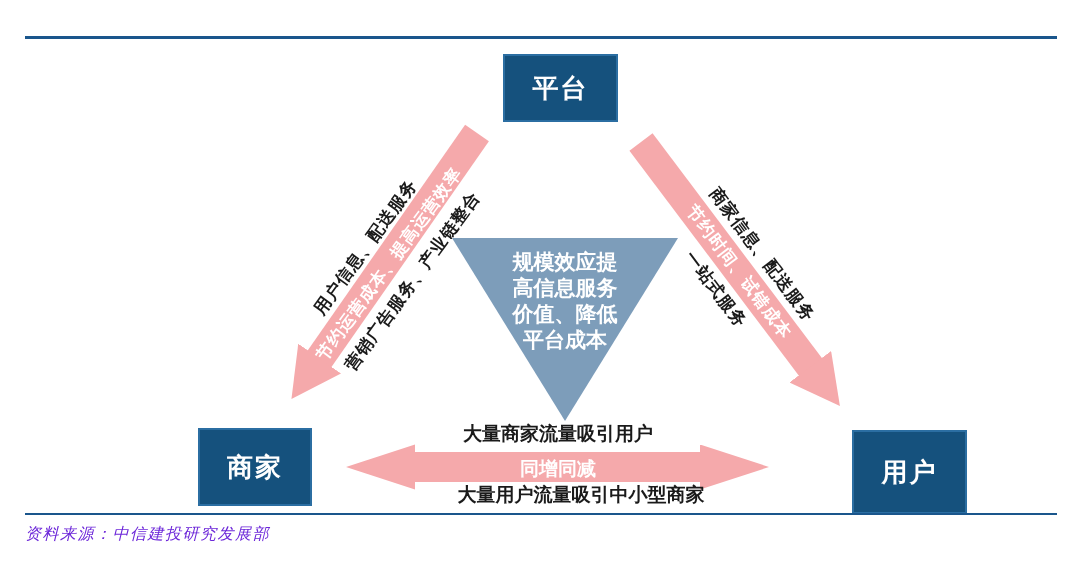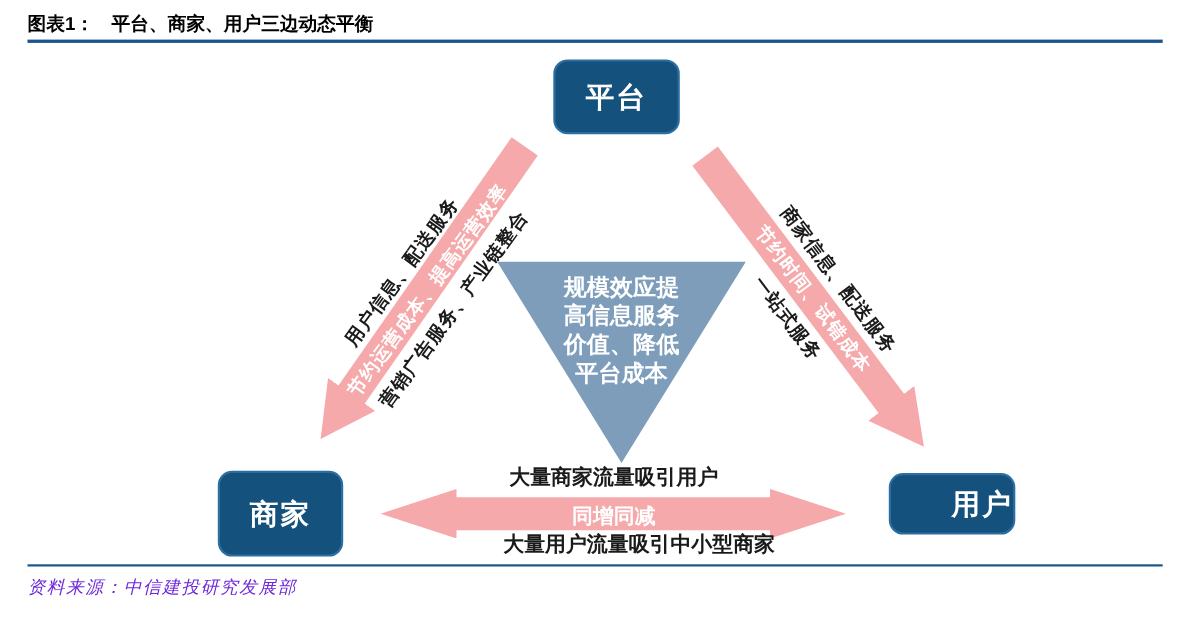--- a/index.html
+++ b/index.html
@@ -23,25 +23,25 @@
   
   .tri { position: absolute; left: 452px; top: 238px; width: 0; height: 0;
          border-left: 113px solid transparent; border-right: 113px solid transparent;
          border-top: 183px solid #7d9dba; }
   .tri-text { position: absolute; left: 455px; top: 249px; width: 220px; text-align: center;
               color: #ffffff; font-weight: bold; font-size: 21px; line-height: 26px;
               white-space: pre-line; }
 
   
   .node { position: absolute; display: flex; align-items: center; justify-content: center;
-          background: #15517d; border: 2px solid #2b6ea2; border-radius: 13px;
+          background: #15517d; border: 2px solid #2b6ea2; border-radius: 0;
           color: #ffffff; font-weight: bold; font-size: 26px; letter-spacing: 2px; }
   .node.platform { left: 503px; top: 54px;  width: 115px; height: 68px; }
   .node.merchant { left: 198px; top: 428px; width: 114px; height: 78px; }
-  .node.user     { left: 808px; top: 430px; width: 115px; height: 56px; justify-content: flex-end; }
+  .node.user     { left: 852px; top: 430px; width: 115px; height: 84px; }
 
   
   .diag-labels { position: absolute; text-align: center; font-weight: bold; font-size: 17px;
                  line-height: 29px; white-space: nowrap; letter-spacing: 1px; }
   .diag-labels.left  { left: 389px; top: 264px; transform: translate(-50%,-50%) rotate(-54deg); }
   .diag-labels.right { left: 739px; top: 272px; transform: translate(-50%,-50%) rotate(53deg); }
   .diag-labels .dl-black { color: #1a1a1a; }
   .diag-labels .dl-white { color: #ffffff; }
 
   
@@ -52,23 +52,20 @@
 
   
   .source { position: absolute; left: 25px; top: 524px; font-family: "Liberation Serif", "DejaVu Serif", serif;
             font-style: italic; font-size: 16px; letter-spacing: 1.5px; color: #6d28d9; }
 </style>
 </head>
 <body>
 
 <div class="stage">
 
-  <div class="title-row">
-    <span class="t-label">图表1：</span><span class="t-text">平台、商家、用户三边动态平衡</span>
-  </div>
   <div class="rule top"></div>
 
   <svg class="arrows" viewBox="0 0 1080 574" aria-hidden="true">
     <defs>
       <marker id="ahd" markerWidth="1.8" markerHeight="1.8" refX="0.1" refY="0.9" orient="auto" markerUnits="strokeWidth">
         <path d="M0,0 L1.7,0.9 L0,1.8 Z" fill="#f5a9ab"></path>
       </marker>
       <marker id="ahh" markerWidth="2.5" markerHeight="1.6" refX="0.1" refY="0.75" orient="auto-start-reverse" markerUnits="strokeWidth">
         <path d="M0,0 L2.3,0.75 L0,1.5 Z" fill="#f5a9ab"></path>
       </marker>

